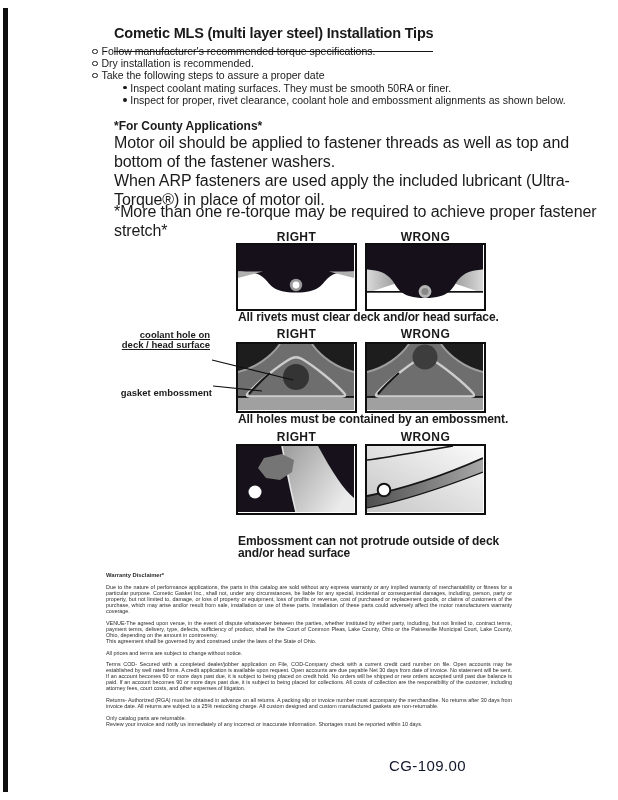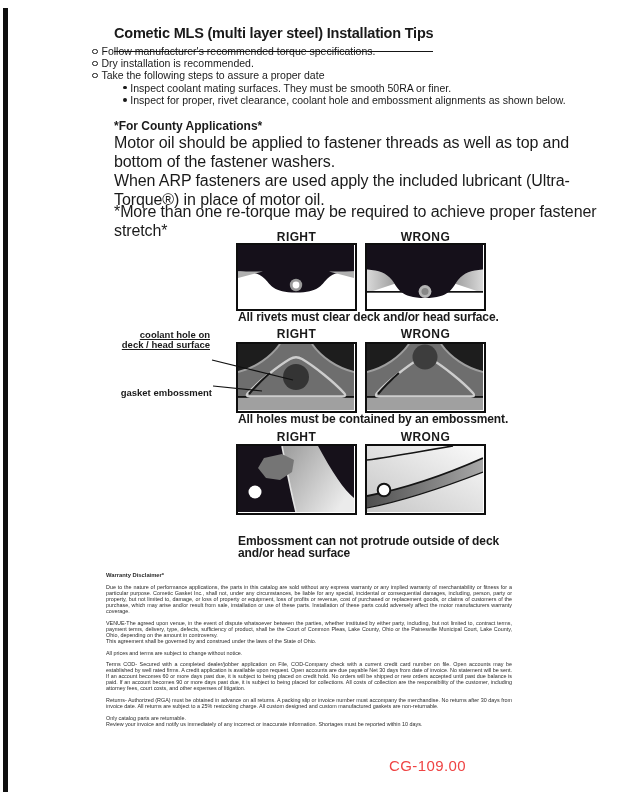--- a/index.html
+++ b/index.html
@@ -26,21 +26,21 @@
   .dlabel{width:121px;text-align:center;font-size:12px;font-weight:bold;letter-spacing:0.4px;}
   .panel{width:121px;height:68px;border:2.5px solid #0e0e0e;box-sizing:border-box;background:#fff;}
   .panel2{height:71px;}
   .panel svg{display:block;}
   .cap{font-size:12px;font-weight:bold;letter-spacing:-0.1px;line-height:11.5px;}
   .callout{font-size:9.5px;font-weight:bold;line-height:9.8px;text-align:right;}
   .fine{left:106px;top:572px;width:406px;font-size:5.4px;line-height:6.05px;
         text-align:justify;color:#2b2b2b;letter-spacing:0;}
   .fine .fh{font-size:5.8px;font-weight:bold;margin-bottom:6px;}
   .fine p{margin:0 0 5.6px 0;}
-  .pagecode{left:389px;top:757px;font-size:15px;letter-spacing:0.4px;color:#ef4444;}
+  .pagecode{left:389px;top:757px;font-size:15px;letter-spacing:0.4px;color:#0f172a;}
 </style>
 </head>
 <body>
 
 <div class="page">
 
   <div class="abs edge-bar"></div>
 
   <div class="abs title">Cometic MLS (multi layer steel) Installation Tips</div>
 

